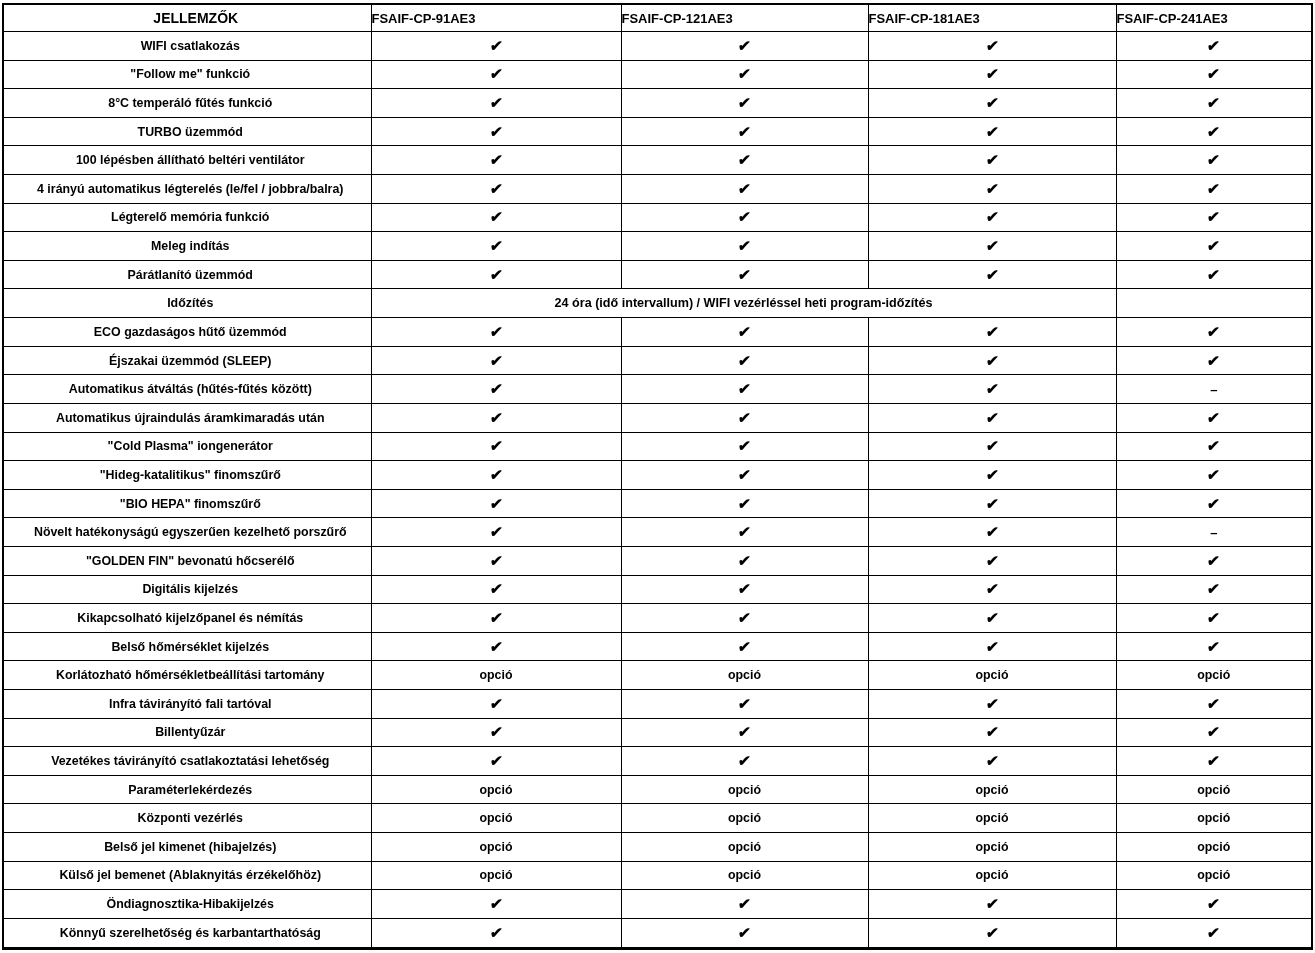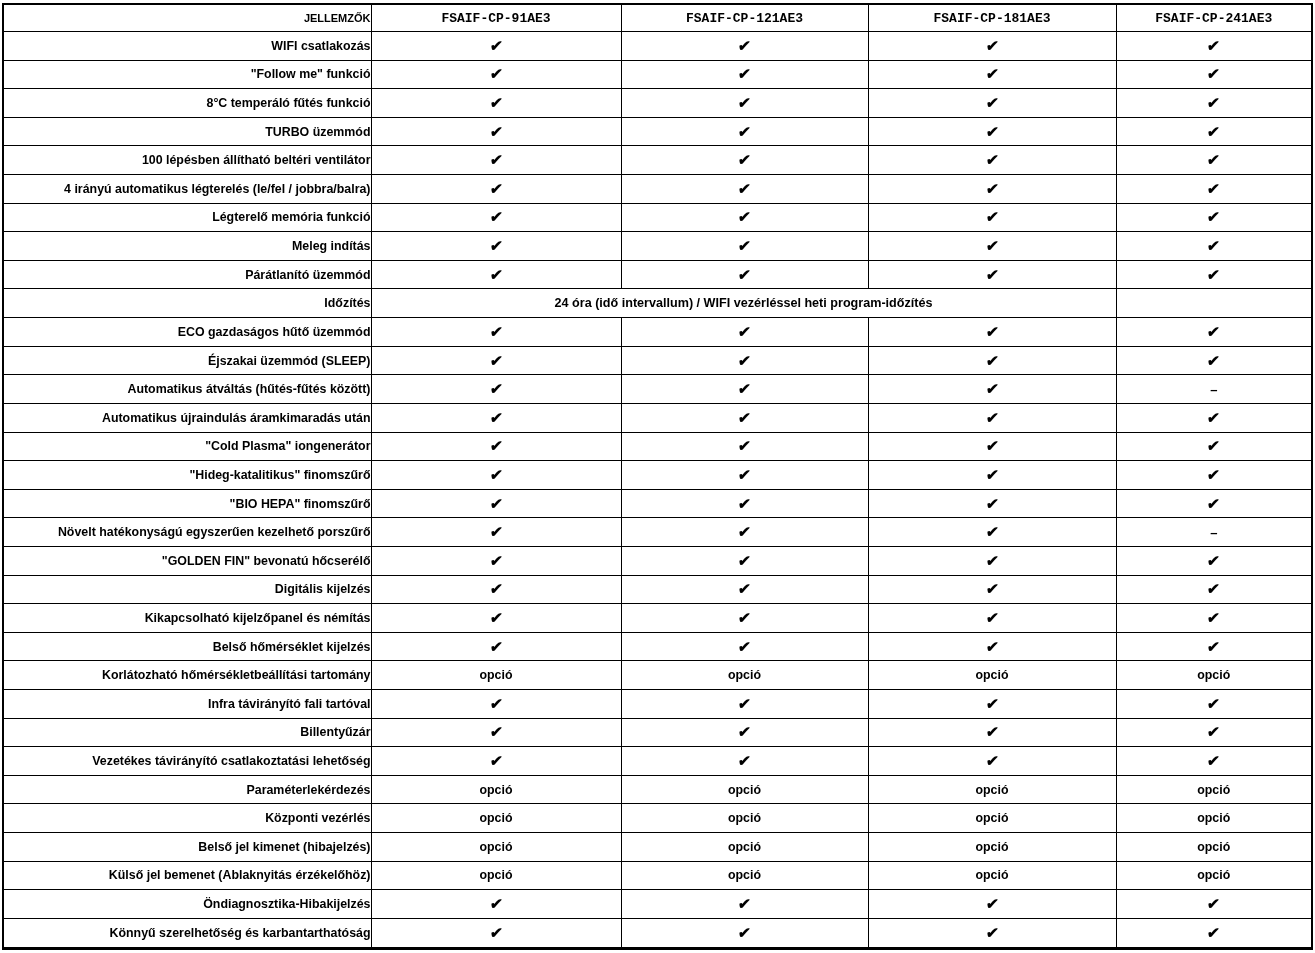--- a/index.html
+++ b/index.html
@@ -33,31 +33,30 @@
     border: 1px solid #000;
     color: #000;
     font-weight: bold;
     padding: 0;
     overflow: hidden;
     white-space: nowrap;
     vertical-align: middle;
     height: 26px;
   }
   th.feature-col-header {
-    text-align: right;
+    text-align: center;
     padding-left: 17px;
-    font-size: 11px;
+    font-size: 14px;
   }
   th.model-col-header {
+    text-align: left;
+    font-size: 13px;
+  }
+  td.feature-cell {
     text-align: center;
-    font-size: 13px;
-    font-family: Liberation Mono, monospace;
-  }
-  td.feature-cell {
-    text-align: right;
     padding-left: 6px;
     font-size: 12.4px;
   }
   td.value-cell {
     text-align: center;
     font-size: 12.4px;
   }
   td.merged-cell {
     text-align: center;
     font-size: 12.6px;

